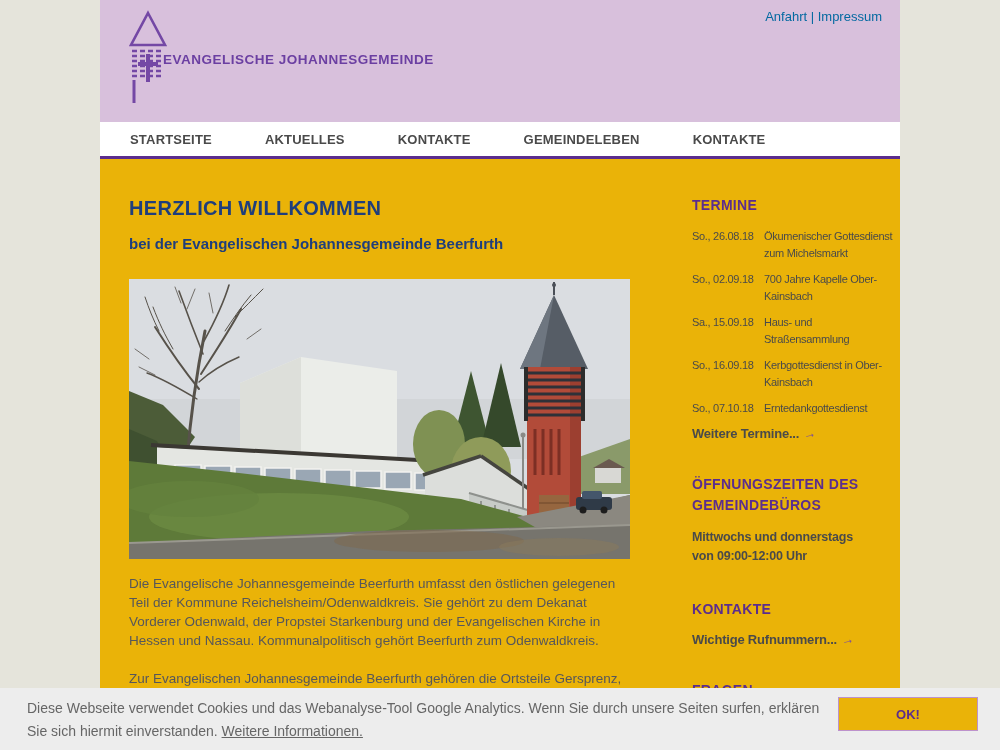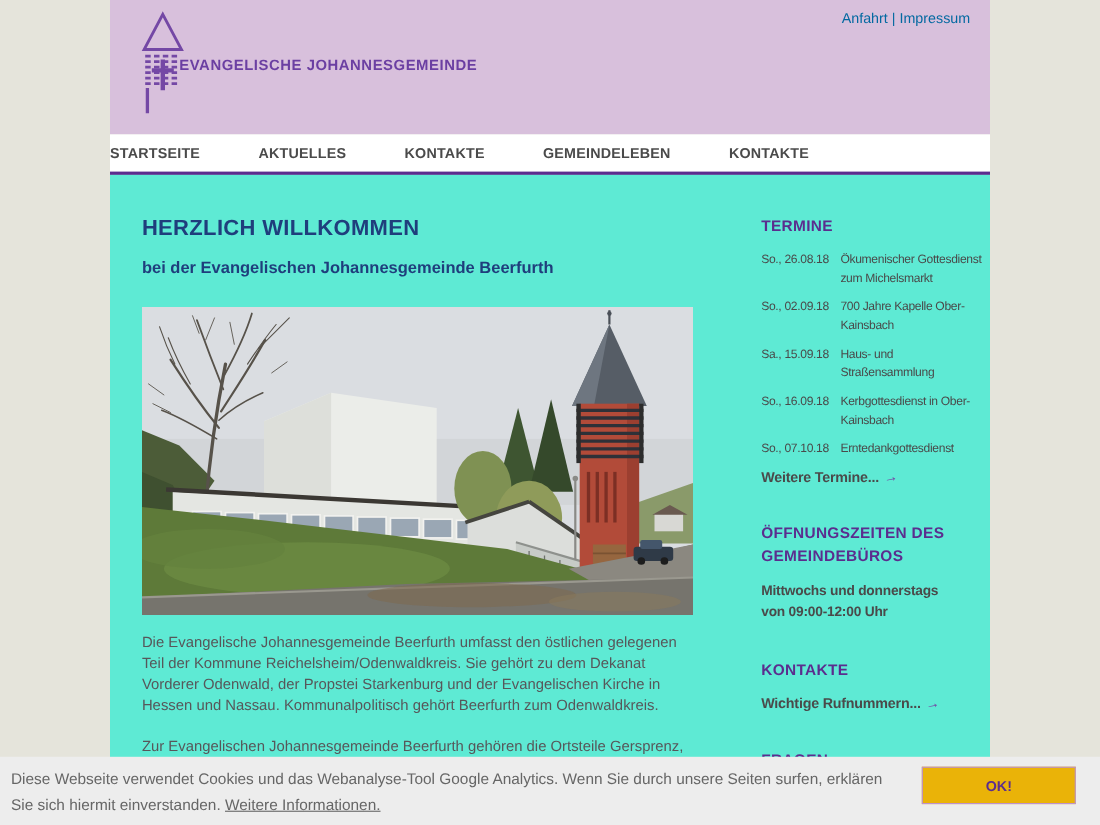--- a/index.html
+++ b/index.html
@@ -19,29 +19,29 @@
   .site-title {
     position:absolute; left:63px; top:51px;
     font-size:13.5px; font-weight:bold; color:#6b3fa2;
     line-height:17px; letter-spacing:.5px;
   }
 
   
   nav {
     background:#fff; height:37px;
     border-bottom:3px solid #5b2d8e;
-    display:flex; align-items:center; gap:53px; 
+    display:flex; align-items:center; gap:53px; padding-left:30px;
   }
   .nav-item {
     font-size:13px; font-weight:bold; color:#4a4a4a;
     letter-spacing:.2px; cursor:pointer;
   }
 
   
-  .content { background:#5eead4; display:flex; min-height:590px; }
+  .content { background:#eab308; display:flex; min-height:590px; }
   .main-col { margin-left:29px; width:515px; }
   h1 { margin-top:38px; font-size:20px; line-height:22px; color:#1f3e7c; letter-spacing:.3px; }
   h2 { margin-top:16px; font-size:15px; color:#1f3e7c; }
   .photo { margin-top:27px; width:501px; height:280px; display:block; }
   .main-col p { margin-top:15px; font-size:13.5px; line-height:19px; color:#57575a; }
   .main-col p + p { margin-top:19px; }
 
   
   .sidebar { margin-left:62px; width:208px; padding-top:36px; }
   .sidebar h3 {
@@ -63,21 +63,21 @@
   .side-section { margin-top:33px; }
   .side-text { font-size:12.5px; font-weight:bold; color:#4a4a4a;
                line-height:19px; width:180px; letter-spacing:-.2px; }
 
   
   .cookie {
     position:absolute; left:0; bottom:0; width:1000px; height:62px;
     background:#ededed; z-index:20;
   }
   .cookie-text {
-    position:absolute; left:10px; top:9px; width:810px;
+    position:absolute; left:27px; top:9px; width:810px;
     font-size:14px; color:#666; line-height:23px;
   }
   .cookie-text .cookie-link { text-decoration:underline; cursor:pointer; }
   .ok-btn {
     position:absolute; right:22px; top:9px; width:140px; height:34px;
     background:#eab308; border:1px solid #bd92cc;
     color:#5b2d8e; font-weight:bold; font-size:13px;
     font-family:"Liberation Sans", sans-serif; cursor:pointer;
   }
 </style>

